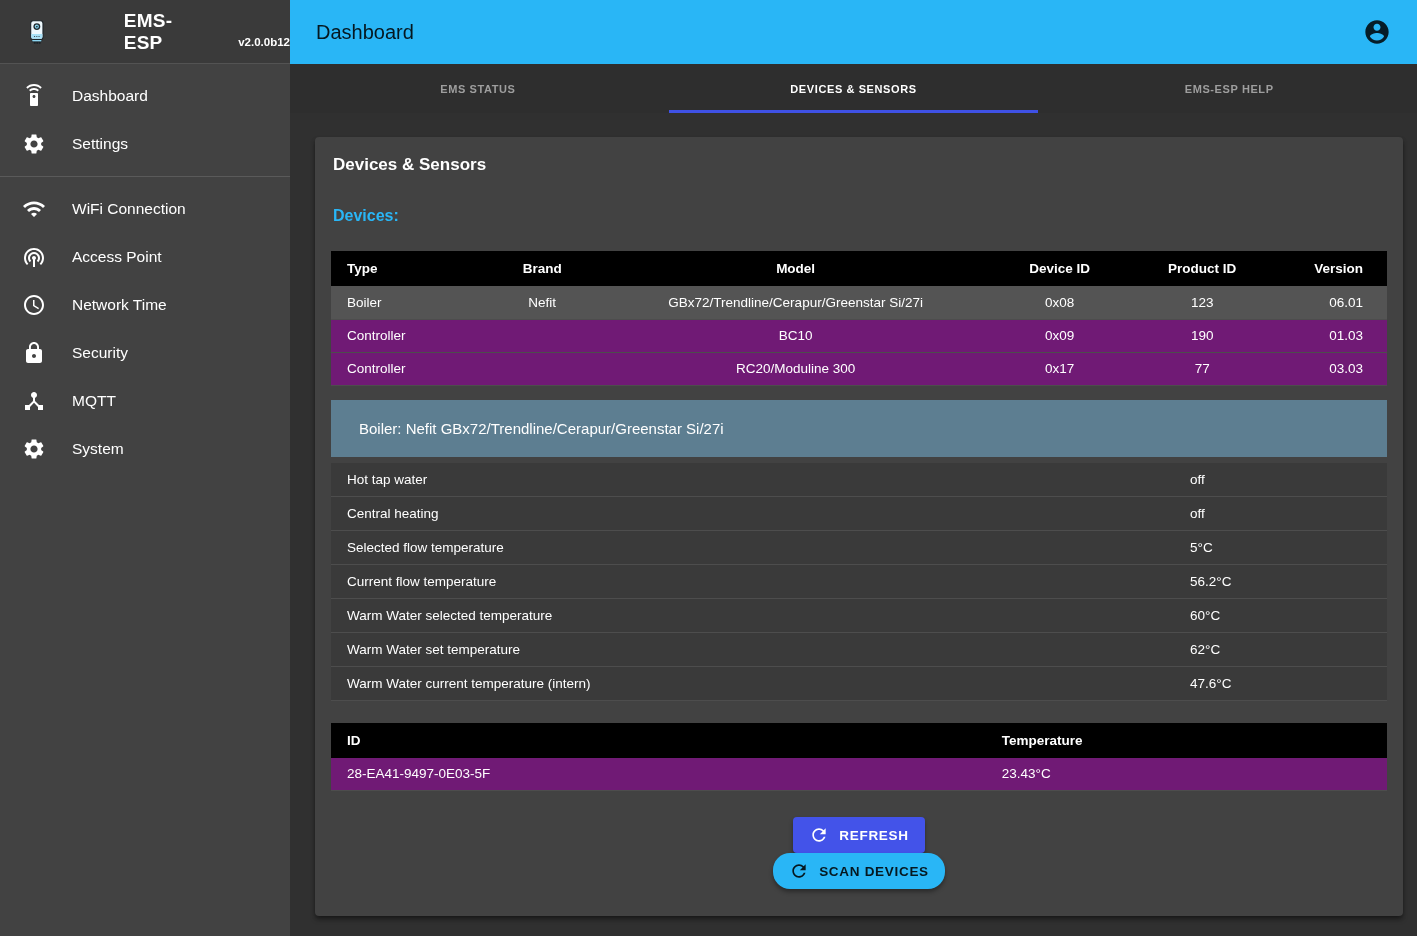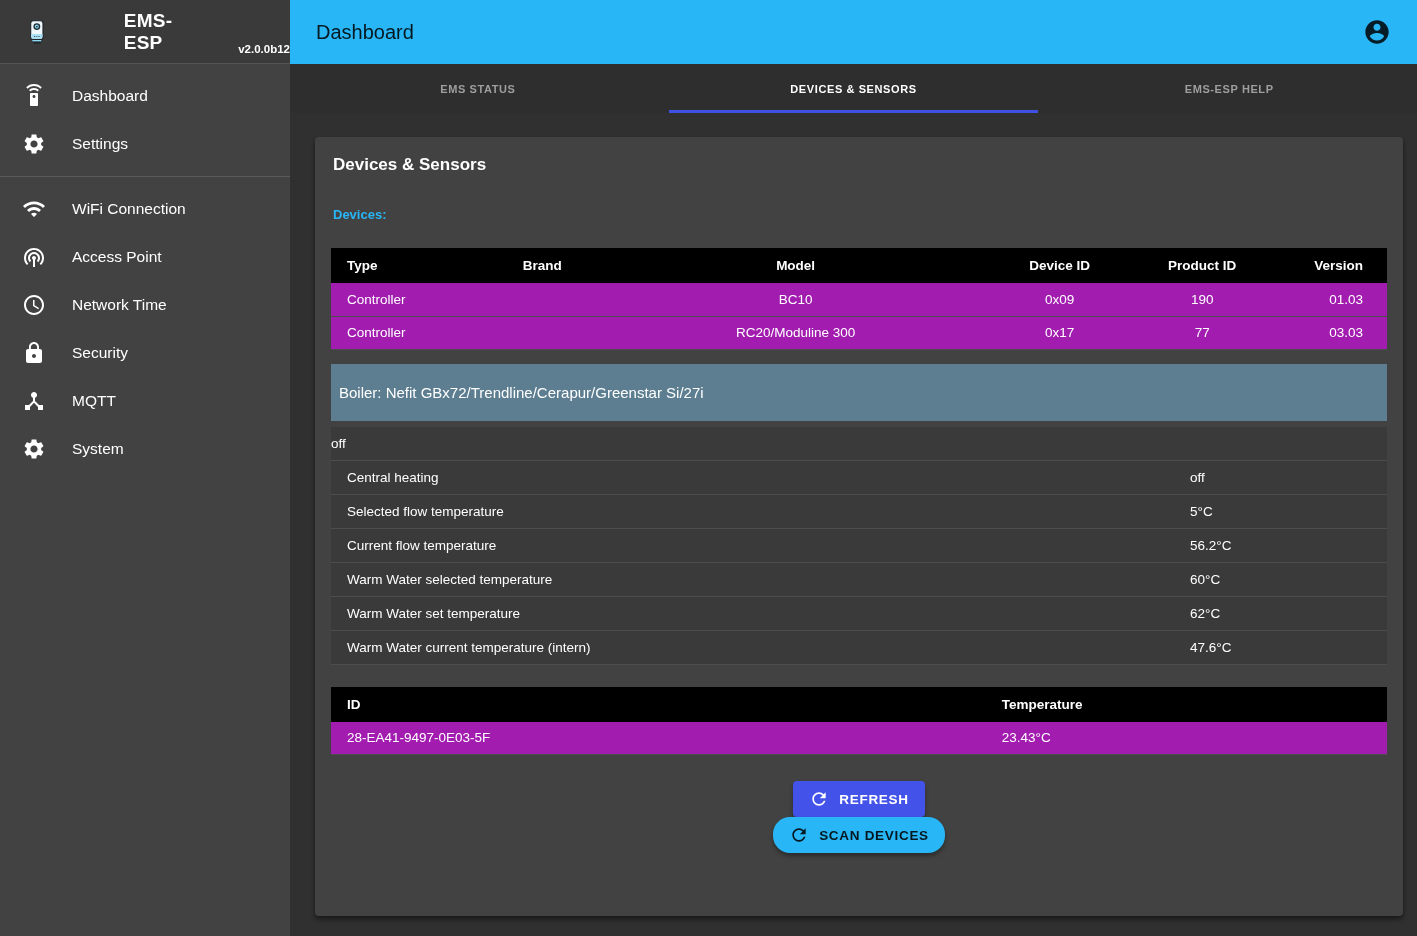--- a/index.html
+++ b/index.html
@@ -5,21 +5,21 @@
   * { margin:0; padding:0; box-sizing:border-box; }
   html,body { width:1417px; height:936px; background:#303030; font-family:"Liberation Sans", sans-serif; overflow:hidden; }
   .root { display:flex; width:1417px; height:936px; }
 
   
   .sidebar { width:290px; flex:0 0 290px; background:#424242; display:flex; flex-direction:column; }
   .sidebar-header { height:64px; flex:0 0 64px; background:#3a3a3a; border-bottom:1px solid rgba(255,255,255,0.13);
                     display:flex; align-items:center; padding-left:28px;gap:48px; }
   .logo { width:26px; height:44px; margin-right:30px; }
   .app-title { font-size:19px; font-weight:700; color:#fff; letter-spacing:0.3px; }
-  .app-version { font-size:11.5px; font-weight:600; color:#fff; margin-left:7px; position:relative; top:17px; }
+  .app-version { font-size:11.5px; font-weight:600; color:#fff; margin-left:7px; position:relative; top:10px; }
   .menu { padding-top:8px; }
   .menu-item { height:48px; display:flex; align-items:center; padding-left:22px; color:#fff; font-size:15.5px; cursor:pointer; }
   .mi-icon { width:24px; height:24px; margin-right:26px; flex:0 0 24px; }
   .menu-divider { height:1px; background:rgba(255,255,255,0.13); margin:8px 0; }
 
   
   .main { flex:1; display:flex; flex-direction:column; background:#303030; min-width:0; }
   .appbar { height:64px; flex:0 0 64px; background:#29b6f6; display:flex; align-items:center; padding:0 26px; }
   .appbar-title { font-size:20px; font-weight:500; color:rgba(0,0,0,0.87); }
   .appbar-spacer { flex:1; }
@@ -29,33 +29,33 @@
   .tab { flex:1; display:flex; align-items:center; justify-content:center; font-size:11px; font-weight:700;
          letter-spacing:0.6px; color:#9e9e9e; position:relative; cursor:pointer; }
   .tab.active { color:#fff; }
   .tab.active::after { content:""; position:absolute; left:3px; right:3px; bottom:0; height:3px; background:#3f51e5; }
 
   .content { flex:1; padding:24px 14px 0 25px; }
   .card { width:1088px; height:779px; background:#424242; border-radius:4px; padding:16px;
           box-shadow:0 2px 4px -1px rgba(0,0,0,0.4), 0 4px 5px 0 rgba(0,0,0,0.28); }
 
   .card-title { font-size:17px; font-weight:700; color:#fff; margin:2px 0 0 2px; }
-  .section-heading { font-size:13px; font-weight:700; color:#29b6f6; margin-left:2px; }
+  .section-heading { font-size:16px; font-weight:700; color:#29b6f6; margin-left:2px; }
   .mt-devices { margin-top:32px; }
   .mt-sensors { margin-top:24px; }
 
   table.tbl { width:100%; border-collapse:collapse; margin-top:26px; table-layout:fixed; }
   .tbl th { background:#000; color:#fff; font-size:13.5px; font-weight:700; height:35px; padding:0 16px; }
-  .tbl td { background:#a21caf; color:#fff; font-size:13.5px; font-weight:400; height:33px; padding:0 16px;
+  .tbl td { background:#701a75; color:#fff; font-size:13.5px; font-weight:400; height:33px; padding:0 16px;
             border-bottom:1px solid #4d4d4d; overflow:hidden; white-space:nowrap; }
   .tbl tr.selected td { background:#545454; }
   .al { text-align:left; } .ac { text-align:center; } .ar { text-align:right; padding-right:24px !important; }
 
   .banner { margin-top:14px; height:57px; background:#5d7e91; display:flex; align-items:center;
-            padding:0 8px; color:#fff; font-size:15px; font-weight:500; }
+            padding:0 28px; color:#fff; font-size:15px; font-weight:500; }
 
   .kv { margin-top:6px; }
   .kv-row { display:flex; align-items:center; height:34px; background:#3a3a3a; border-bottom:1px solid #4d4d4d;
             font-size:13.5px; color:#fff; }
   .kv-label { width:859px; padding-left:16px; }
   .kv-value { flex:1; }
 
   .actions { margin-top:26px; display:flex; justify-content:space-between; align-items:center; padding:0 8px 0 8px;flex-direction:column; }
   .btn { display:inline-flex; align-items:center; gap:10px; height:36px; padding:0 16px; border:none; border-radius:4px;
          font-family:"Liberation Sans", sans-serif; font-size:13.5px; font-weight:700; letter-spacing:0.7px; cursor:pointer;
@@ -180,20 +180,28 @@
             <tr>
               <th class="al">Type</th>
               <th class="ac">Brand</th>
               <th class="ac">Model</th>
               <th class="ac">Device ID</th>
               <th class="ac">Product ID</th>
               <th class="ar">Version</th>
             </tr>
           </thead>
           <tbody>
+            <tr class="selected">
+              <td class="al">Boiler</td>
+              <td class="ac">Nefit</td>
+              <td class="ac">GBx72/Trendline/Cerapur/Greenstar Si/27i</td>
+              <td class="ac">0x08</td>
+              <td class="ac">123</td>
+              <td class="ar">06.01</td>
+            </tr>
             <tr>
               <td class="al">Controller</td>
               <td class="ac"></td>
               <td class="ac">BC10</td>
               <td class="ac">0x09</td>
               <td class="ac">190</td>
               <td class="ar">01.03</td>
             </tr>
             <tr>
               <td class="al">Controller</td>
@@ -203,20 +211,21 @@
               <td class="ac">77</td>
               <td class="ar">03.03</td>
             </tr>
           </tbody>
         </table>
 
         <div class="banner">Boiler: Nefit GBx72/Trendline/Cerapur/Greenstar Si/27i</div>
 
         <div class="kv">
           <div class="kv-row">
+            <span class="kv-label">Hot tap water</span>
             <span class="kv-value">off</span>
           </div>
           <div class="kv-row">
             <span class="kv-label">Central heating</span>
             <span class="kv-value">off</span>
           </div>
           <div class="kv-row">
             <span class="kv-label">Selected flow temperature</span>
             <span class="kv-value">5°C</span>
           </div>

